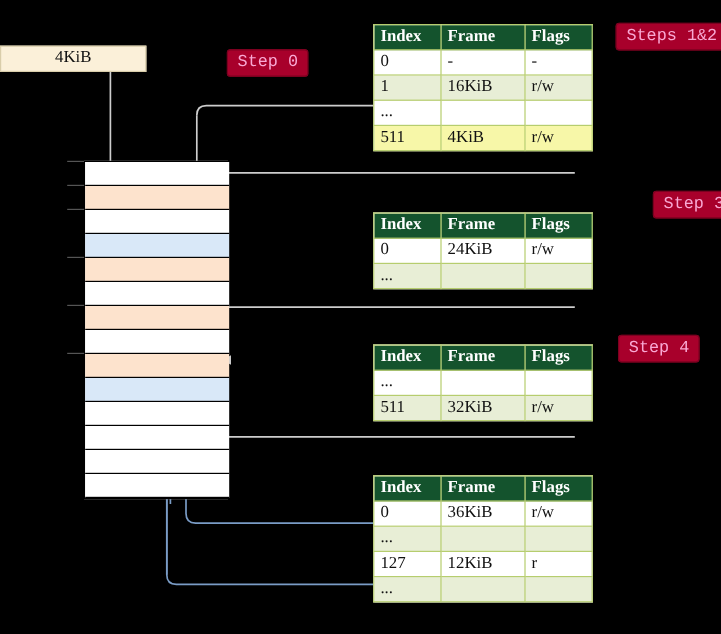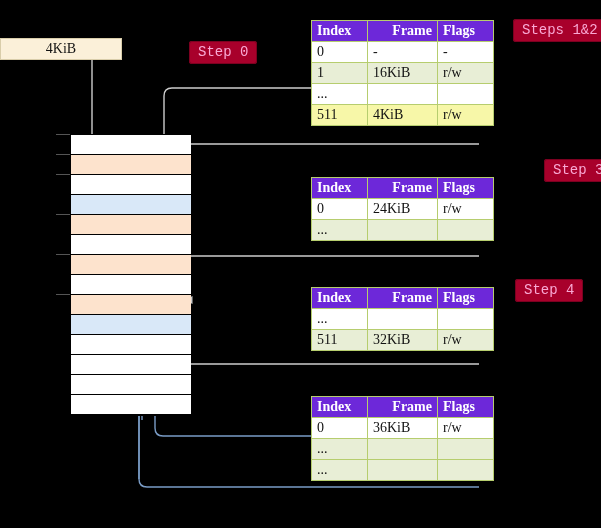--- a/index.html
+++ b/index.html
@@ -56,29 +56,29 @@
   .ptable td,.ptable th{
     border:1px solid #b6cd6e;
     padding:2px 5px;
     height:20px;
     box-sizing:border-box;
     text-align:left;
     font-weight:normal;
     vertical-align:middle;
   }
   .ptable th{
-    background:#6d28d9;
+    background:#14532d;
     color:#ffffff;
     font-weight:bold;
   }
   .ptable td.c0{width:56px;}
   .ptable td.c1{width:70px;}
   .ptable td.c2{width:56px;}
   .ptable th.c0{width:56px;}
-  .ptable th.c1{width:70px;text-align:right;}
+  .ptable th.c1{width:70px;}
   .ptable th.c2{width:56px;}
   tr.alt td{background:#e8eed6;}
   tr.plain td{background:#ffffff;}
   td.hl{background:#f7f7a8 !important;}
 
   svg.wires{position:absolute;left:0;top:0;width:601px;height:528px;pointer-events:none;}
 </style>
 </head>
 <body>
 
@@ -248,20 +248,25 @@
           <tr class="plain">
             <td class="c0">0</td>
             <td class="c1">36KiB</td>
             <td class="c2">r/w</td>
           </tr>
           <tr class="alt">
             <td class="c0">...</td>
             <td class="c1"></td>
             <td class="c2"></td>
           </tr>
+          <tr class="plain">
+            <td class="c0">127</td>
+            <td class="c1">12KiB</td>
+            <td class="c2">r</td>
+          </tr>
           <tr class="alt">
             <td class="c0">...</td>
             <td class="c1"></td>
             <td class="c2"></td>
           </tr>
         </tbody>
       </table>
     </div>
 
 <div class="tick" style="top: 134px;"></div>

